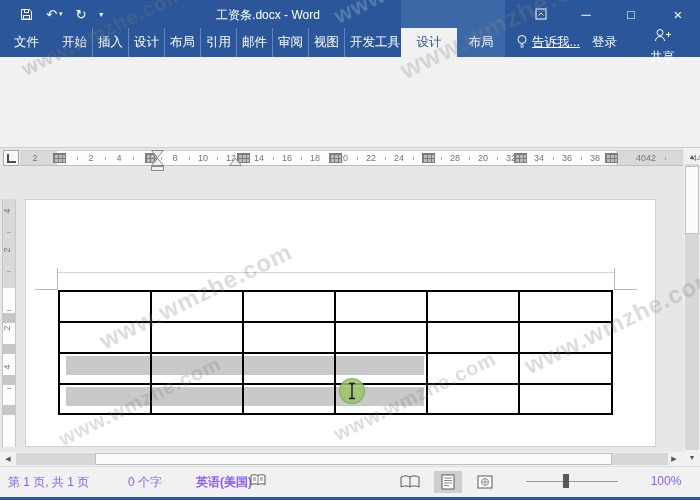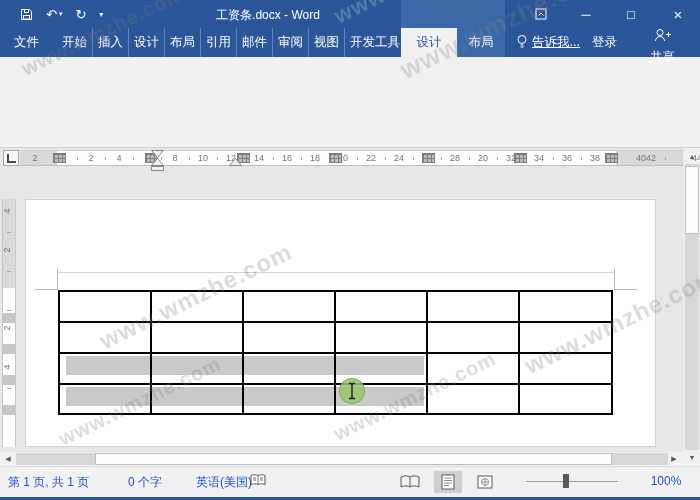--- a/index.html
+++ b/index.html
@@ -84,21 +84,21 @@
           display:flex;align-items:center;justify-content:center;z-index:6;}
   
   .hscroll{position:absolute;left:0;top:452px;width:684px;height:14px;background:#f1f1f1;}
   .htrack{position:absolute;left:16px;top:1px;width:652px;height:12px;background:#d7d7d7;}
   .hthumb{position:absolute;left:95px;top:1px;width:517px;height:12px;background:#fcfcfc;border:1px solid #bfbfbf;box-sizing:border-box;}
   .sbtn{position:absolute;display:flex;align-items:center;justify-content:center;font-size:7px;color:#555;background:#f1f1f1;}
   .vscroll{position:absolute;left:684px;top:148px;width:16px;height:318px;background:#f1f1f1;}
   .vtrack{position:absolute;left:1px;top:16px;width:14px;height:286px;background:#d7d7d7;}
   .vthumb{position:absolute;left:1px;top:18px;width:14px;height:68px;background:#fcfcfc;border:1px solid #bfbfbf;box-sizing:border-box;}
   
-  .statusbar{position:absolute;left:0;top:466px;width:700px;height:31px;background:#f1f1f1;border-top:1px solid #dedede;box-sizing:border-box;font-size:12px;color:#1d4ed8;}
+  .statusbar{position:absolute;left:0;top:466px;width:700px;height:31px;background:#f1f1f1;border-top:1px solid #dedede;box-sizing:border-box;font-size:12px;color:#8b5cf6;}
   .stitem{position:absolute;top:7px;white-space:nowrap;}
   .viewbtn{position:absolute;top:4px;width:28px;height:22px;display:flex;align-items:center;justify-content:center;}
   .viewbtn.active{background:#cfcfcf;}
   .ztrack{position:absolute;left:526px;top:481px;width:92px;height:1px;background:#9b9b9b;}
   .zthumb{position:absolute;left:563px;top:474px;width:6px;height:14px;background:#595959;}
   .bottomline{position:absolute;left:0;top:497px;width:700px;height:3px;background:#2b579a;}
   
   .wm{position:absolute;font-weight:bold;white-space:nowrap;pointer-events:none;transform:rotate(-26deg);transform-origin:left top;z-index:40;letter-spacing:1px;}
 </style>
 </head>
@@ -426,21 +426,21 @@
   <div class="vscroll">
     <div class="sbtn" style="left:1px;top:1px;width:14px;height:14px;">▲</div>
     <div class="vtrack"></div>
     <div class="vthumb"></div>
     <div class="sbtn" style="left:1px;top:302px;width:14px;height:14px;">▼</div>
   </div>
 
   <div class="statusbar">
     <span class="stitem" style="left:8px;">第 1 页, 共 1 页</span>
     <span class="stitem" style="left:128px;">0 个字</span>
-    <span class="stitem" style="left:196px;">英语(美国)</span>
+    <span class="stitem" style="left:196px;font-weight:bold;">英语(美国)</span>
     <span class="stitem" style="left:250px;top:6px;">
       <svg width="16" height="15" viewBox="0 0 16 15">
           <path d="M1 2.5 C3 1.5 6 1.5 8 2.5 C10 1.5 13 1.5 15 2.5 V11.5 C13 10.5 10 10.5 8 11.5 C6 10.5 3 10.5 1 11.5 Z" fill="#fff" stroke="#555"></path>
           <path d="M8 2.5 v9 M3 5 h3 M3 7 h3 M10 5 h3 M10 7 h3" stroke="#777" fill="none"></path>
         </svg>
     </span>
     <div class="viewbtn" id="view-0" style="left:396px;">
       <svg width="20" height="14" viewBox="0 0 20 14">
           <path d="M1 2 C4 0.5 8 0.5 10 2 C12 0.5 16 0.5 19 2 V12 C16 10.5 12 10.5 10 12 C8 10.5 4 10.5 1 12 Z" fill="none" stroke="#5a5a5a"></path>
           <path d="M10 2 V12" stroke="#5a5a5a"></path>

